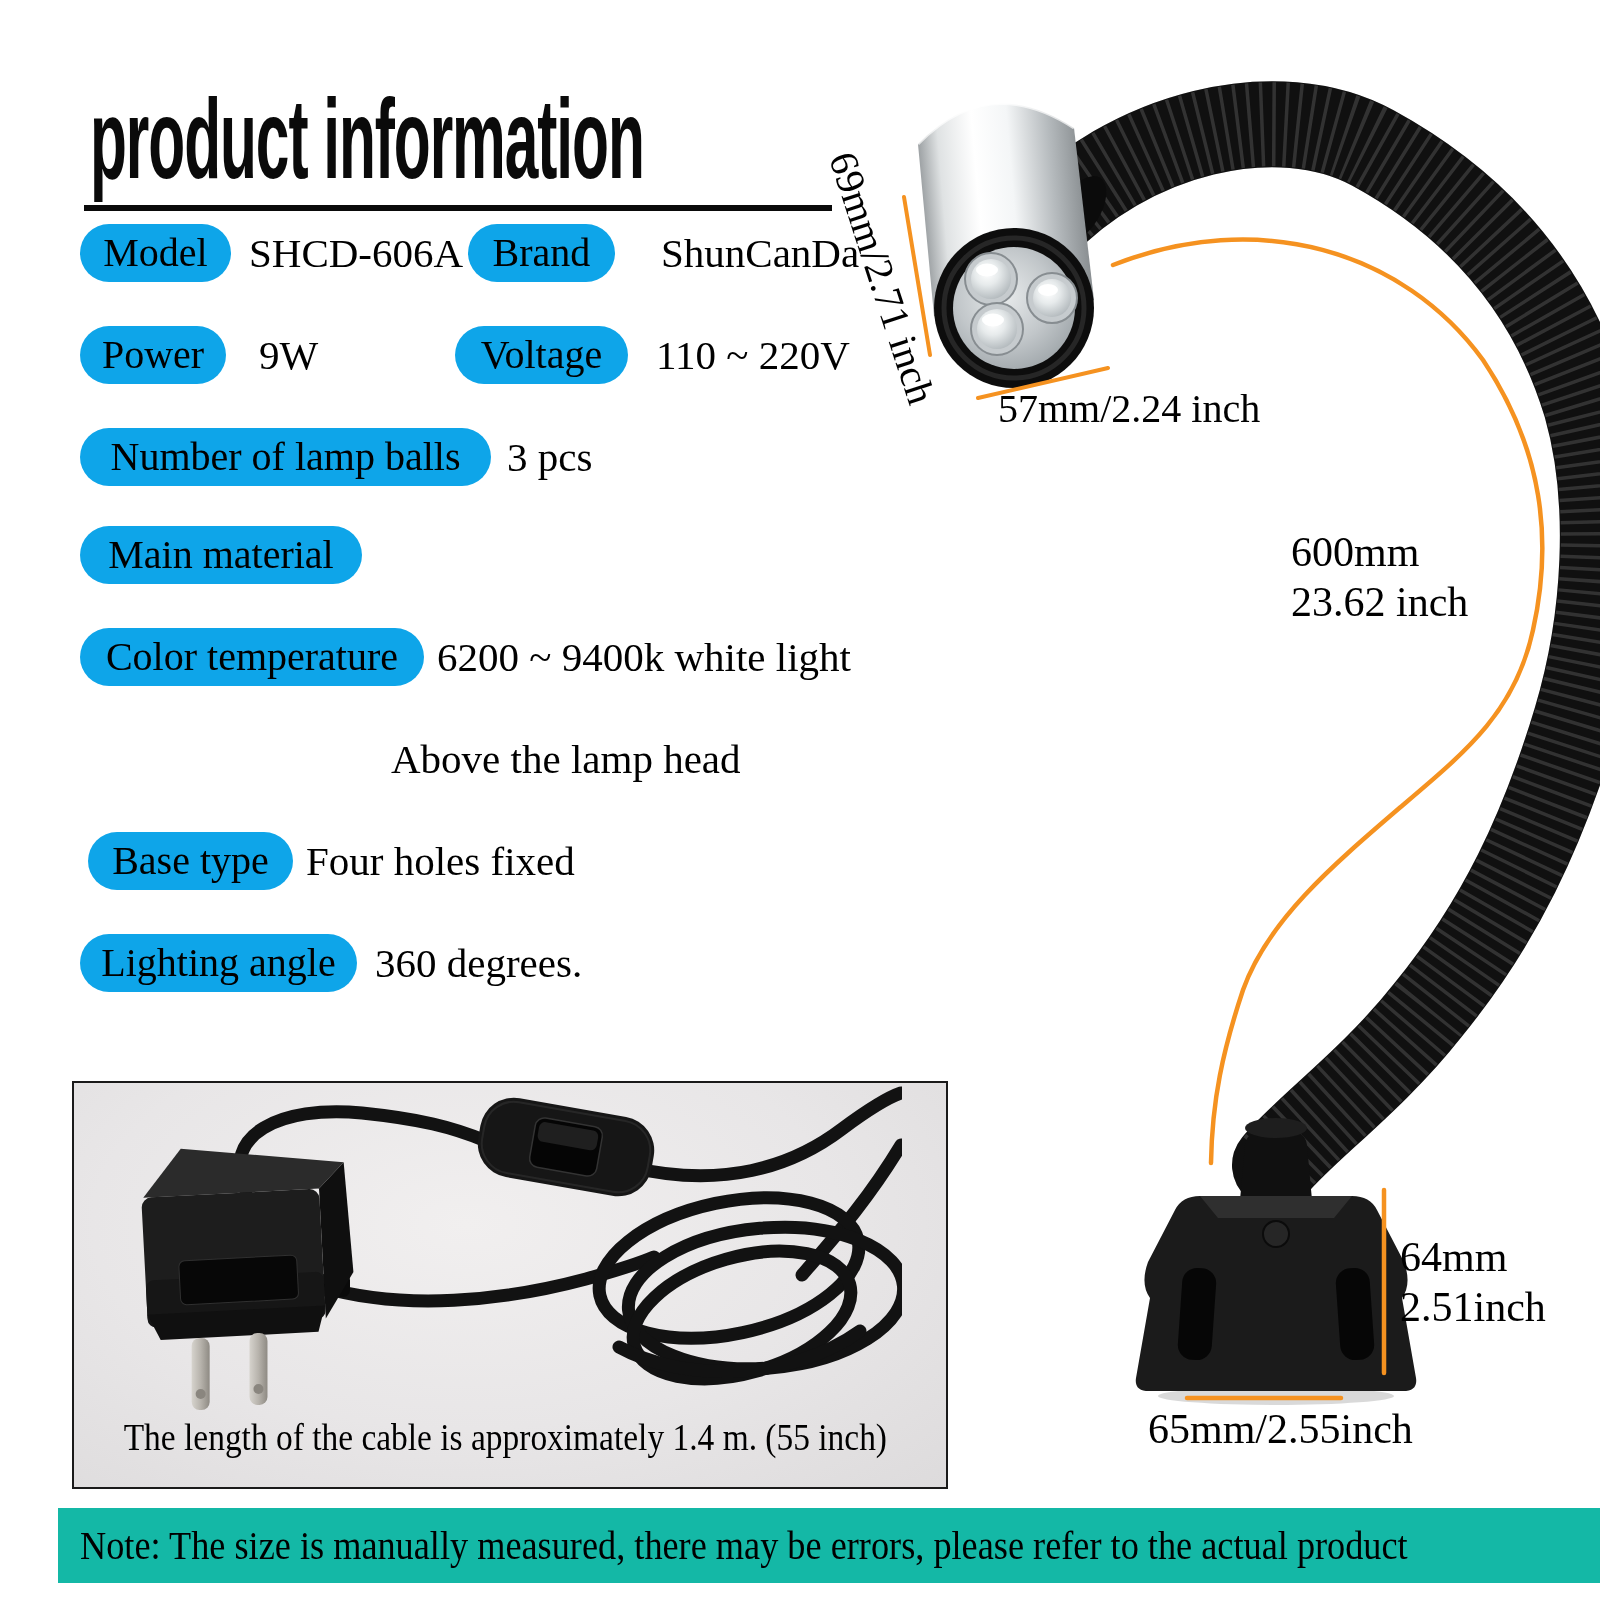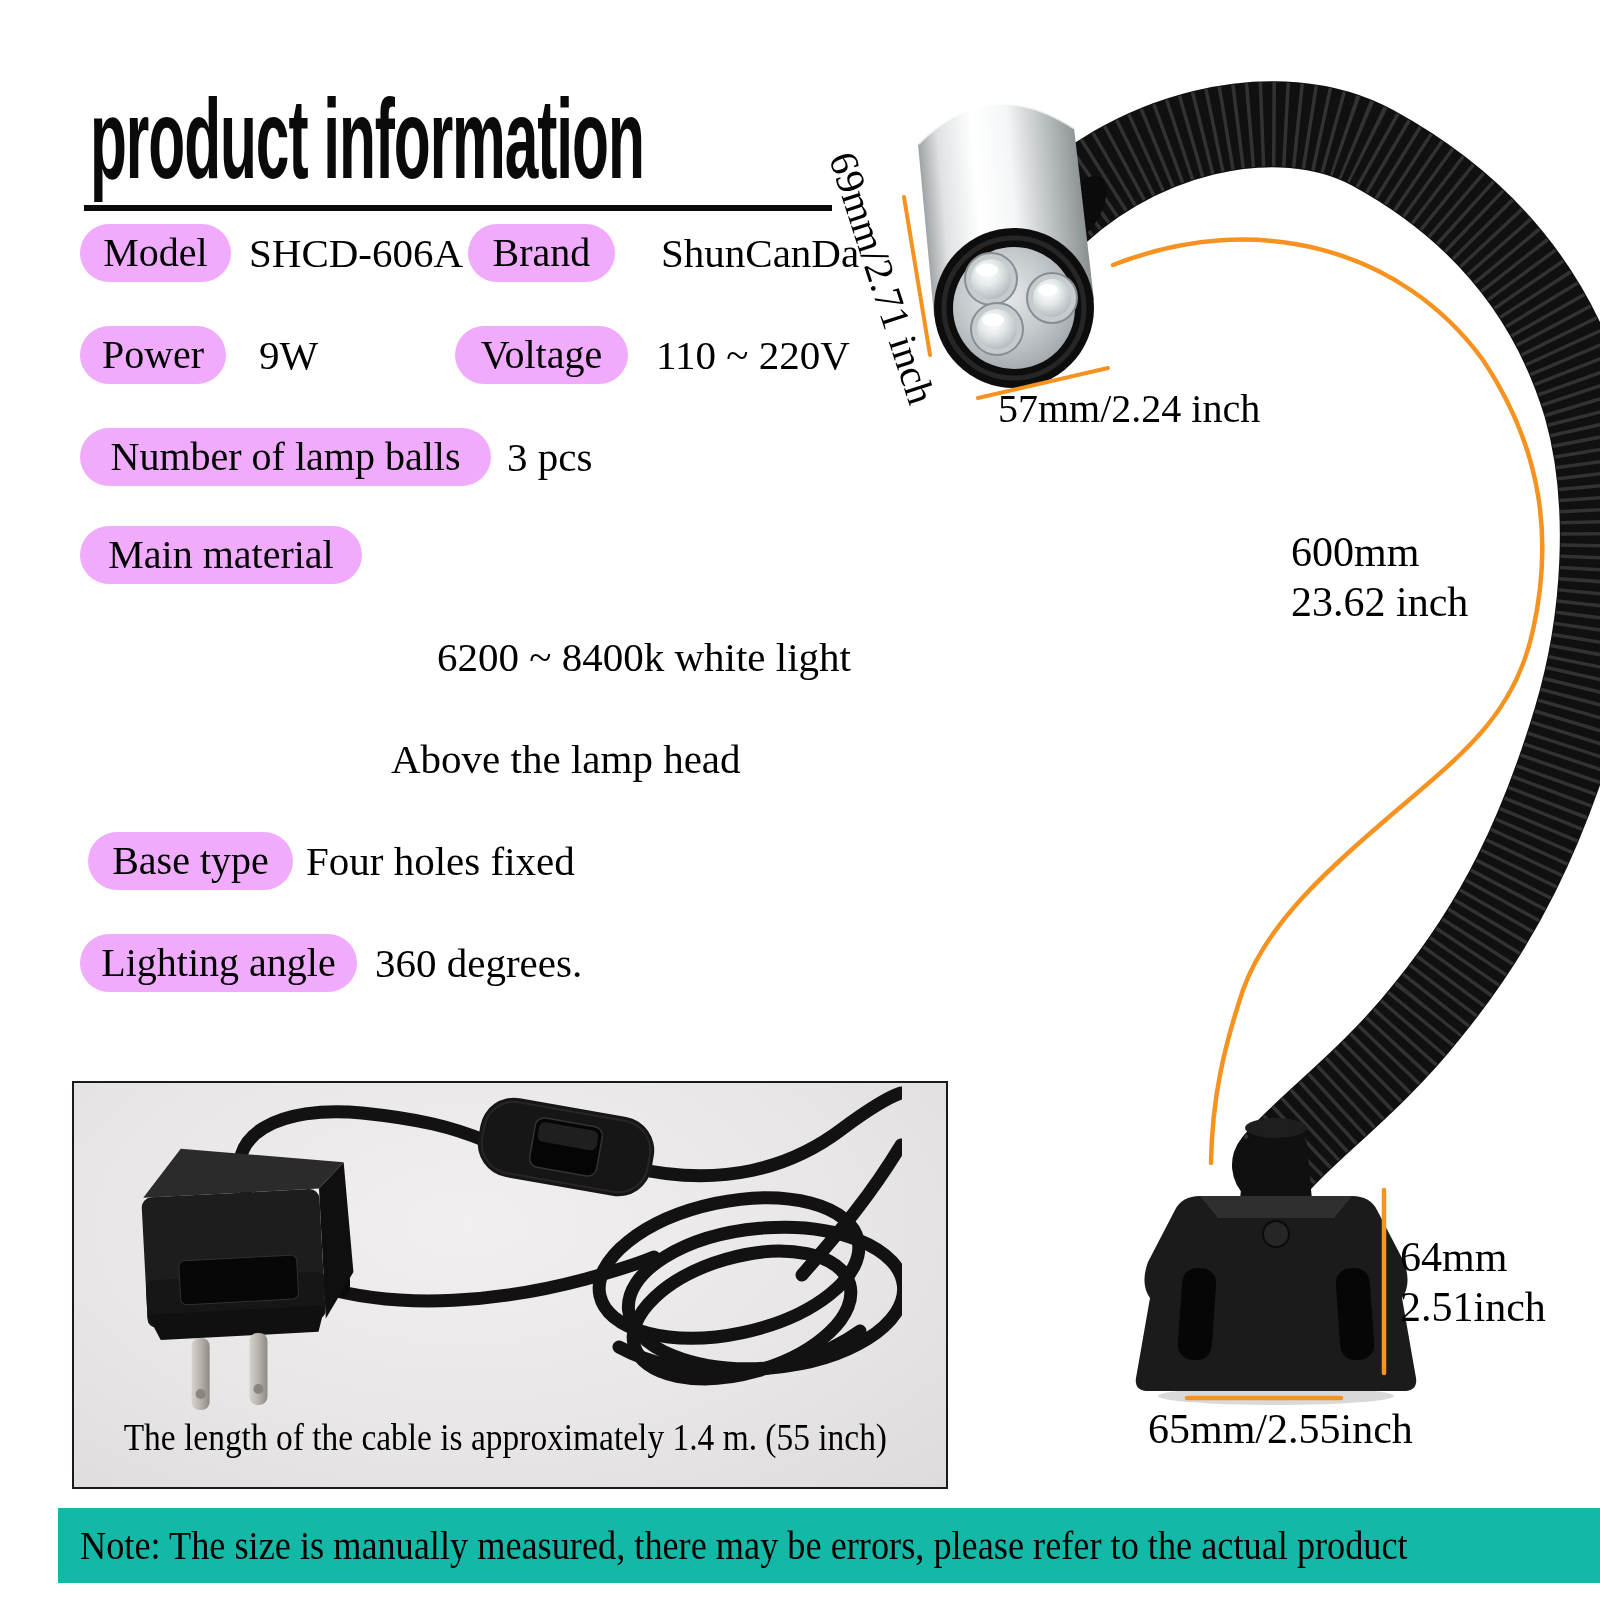--- a/index.html
+++ b/index.html
@@ -2,21 +2,21 @@
 <html><head>
 <meta charset="utf-8">
 <style>
   html,body{margin:0;padding:0;background:#ffffff;}
   .canvas{position:relative;width:1600px;height:1600px;background:#ffffff;overflow:hidden;
           font-family:"Liberation Serif", serif;color:#000;margin-left:48px;}
   .title{position:absolute;left:42px;top:82px;font-family:"Liberation Sans",sans-serif;
          font-weight:700;font-size:114px;line-height:1.0;letter-spacing:-2px;color:#0a0a0a;
          transform:scaleX(0.53);transform-origin:0 0;white-space:nowrap;}
   .title-rule{position:absolute;left:36px;top:205px;width:748px;height:6px;background:#0a0a0a;}
-  .pill{position:absolute;height:58px;border-radius:30px;background:#f0abfc;
+  .pill{position:absolute;height:58px;border-radius:30px;background:#0ea5e9;
         font-size:40px;line-height:58px;text-align:center;color:#000;white-space:nowrap;}
   .val{position:absolute;font-size:41px;line-height:48px;color:#000;white-space:nowrap;text-align:center;}
   .dim{position:absolute;font-size:42px;line-height:50px;color:#000;white-space:nowrap;}
   .dim-rot{position:absolute;left:816px;top:146px;font-size:40px;white-space:nowrap;
            transform:rotate(72deg);transform-origin:0 0;}
   .lamp-svg{position:absolute;left:780px;top:60px;width:820px;height:1400px;}
   .adapter-box{position:absolute;left:24px;top:1081px;width:876px;height:408px;box-sizing:border-box;
                border:2px solid #1a1a1a;background:radial-gradient(ellipse at 45% 35%, #f1efef 0%, #e8e6e7 55%, #dddbdc 100%);}
   .adapter-svg{position:absolute;left:0;top:0;width:828px;height:348px;}
   .caption{position:absolute;left:0;top:332px;width:828px;text-align:center;font-size:38px;
@@ -112,21 +112,22 @@
   <div class="pill" style="left:32px;top:326px;width:146px;">Power</div>
   <div class="val" style="left:211px;top:331px;">9W</div>
   <div class="pill" style="left:407px;top:326px;width:173px;">Voltage</div>
   <div class="val" style="left:608px;top:331px;">110 ~ 220V</div>
 
   <div class="pill" style="left:32px;top:428px;width:411px;">Number of lamp balls</div>
   <div class="val" style="left:459px;top:433px;">3 pcs</div>
 
   <div class="pill" style="left:32px;top:526px;width:282px;">Main material</div>
 
-  <div class="val" style="left:389px;top:633px;">6200 ~ 8400k white light</div>
+  <div class="pill" style="left:32px;top:628px;width:344px;">Color temperature</div>
+  <div class="val" style="left:389px;top:633px;">6200 ~ 9400k white light</div>
 
   <div class="val" style="left:343px;top:735px;">Above the lamp head</div>
 
   <div class="pill" style="left:40px;top:832px;width:205px;text-align:center;">Base type</div>
   <div class="val" style="left:258px;top:837px;">Four holes fixed</div>
 
   <div class="pill" style="left:32px;top:934px;width:277px;">Lighting angle</div>
   <div class="val" style="left:327px;top:939px;">360 degrees.</div>
 
   <div class="dim-rot">69mm/2.71 inch</div>

